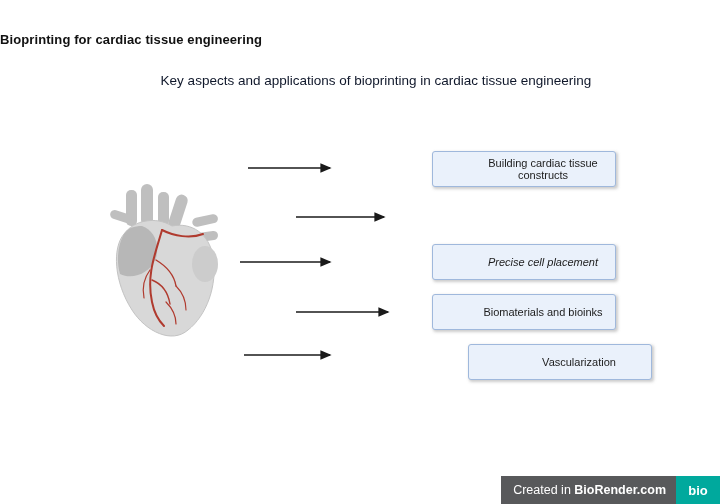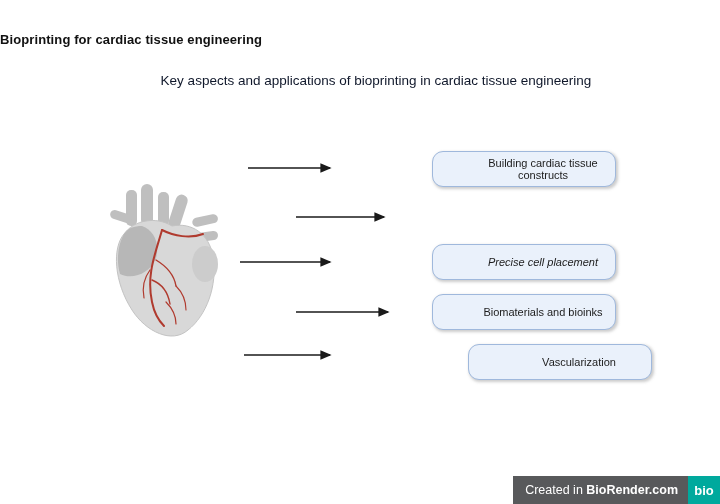--- a/index.html
+++ b/index.html
@@ -39,21 +39,21 @@
     pointer-events: none;
   }
   .aspect-box {
     position: absolute;
     left: 432px;
     width: 184px;
     height: 36px;
     box-sizing: border-box;
     background: #eaf1fb;
     border: 1px solid #9fb8dc;
-    border-radius: 11px;
+    border-radius: 3px;
     box-shadow: 1.5px 1.5px 3px rgba(110,110,110,0.35);
     display: flex;
     align-items: center;
     justify-content: center;
     font-size: 11px;
     color: #1c1c1c;
     text-align: center;
     padding-left: 38px;
   }
   .box-1 { top: 151px; }
@@ -71,21 +71,21 @@
   .credit-text {
     background: #58595b;
     color: #ffffff;
     font-size: 12.5px;
     line-height: 28px;
     padding: 0 10px 0 12px;
     white-space: nowrap;
   }
   .credit-text b { font-weight: bold; }
   .credit-logo {
-    width: 32px;
+    width: 44px;
     background: #00a99d;
     color: #ffffff;
     font-weight: bold;
     font-size: 13px;
     display: flex;
     align-items: center;
     justify-content: center;
   }
 </style>
 </head>

